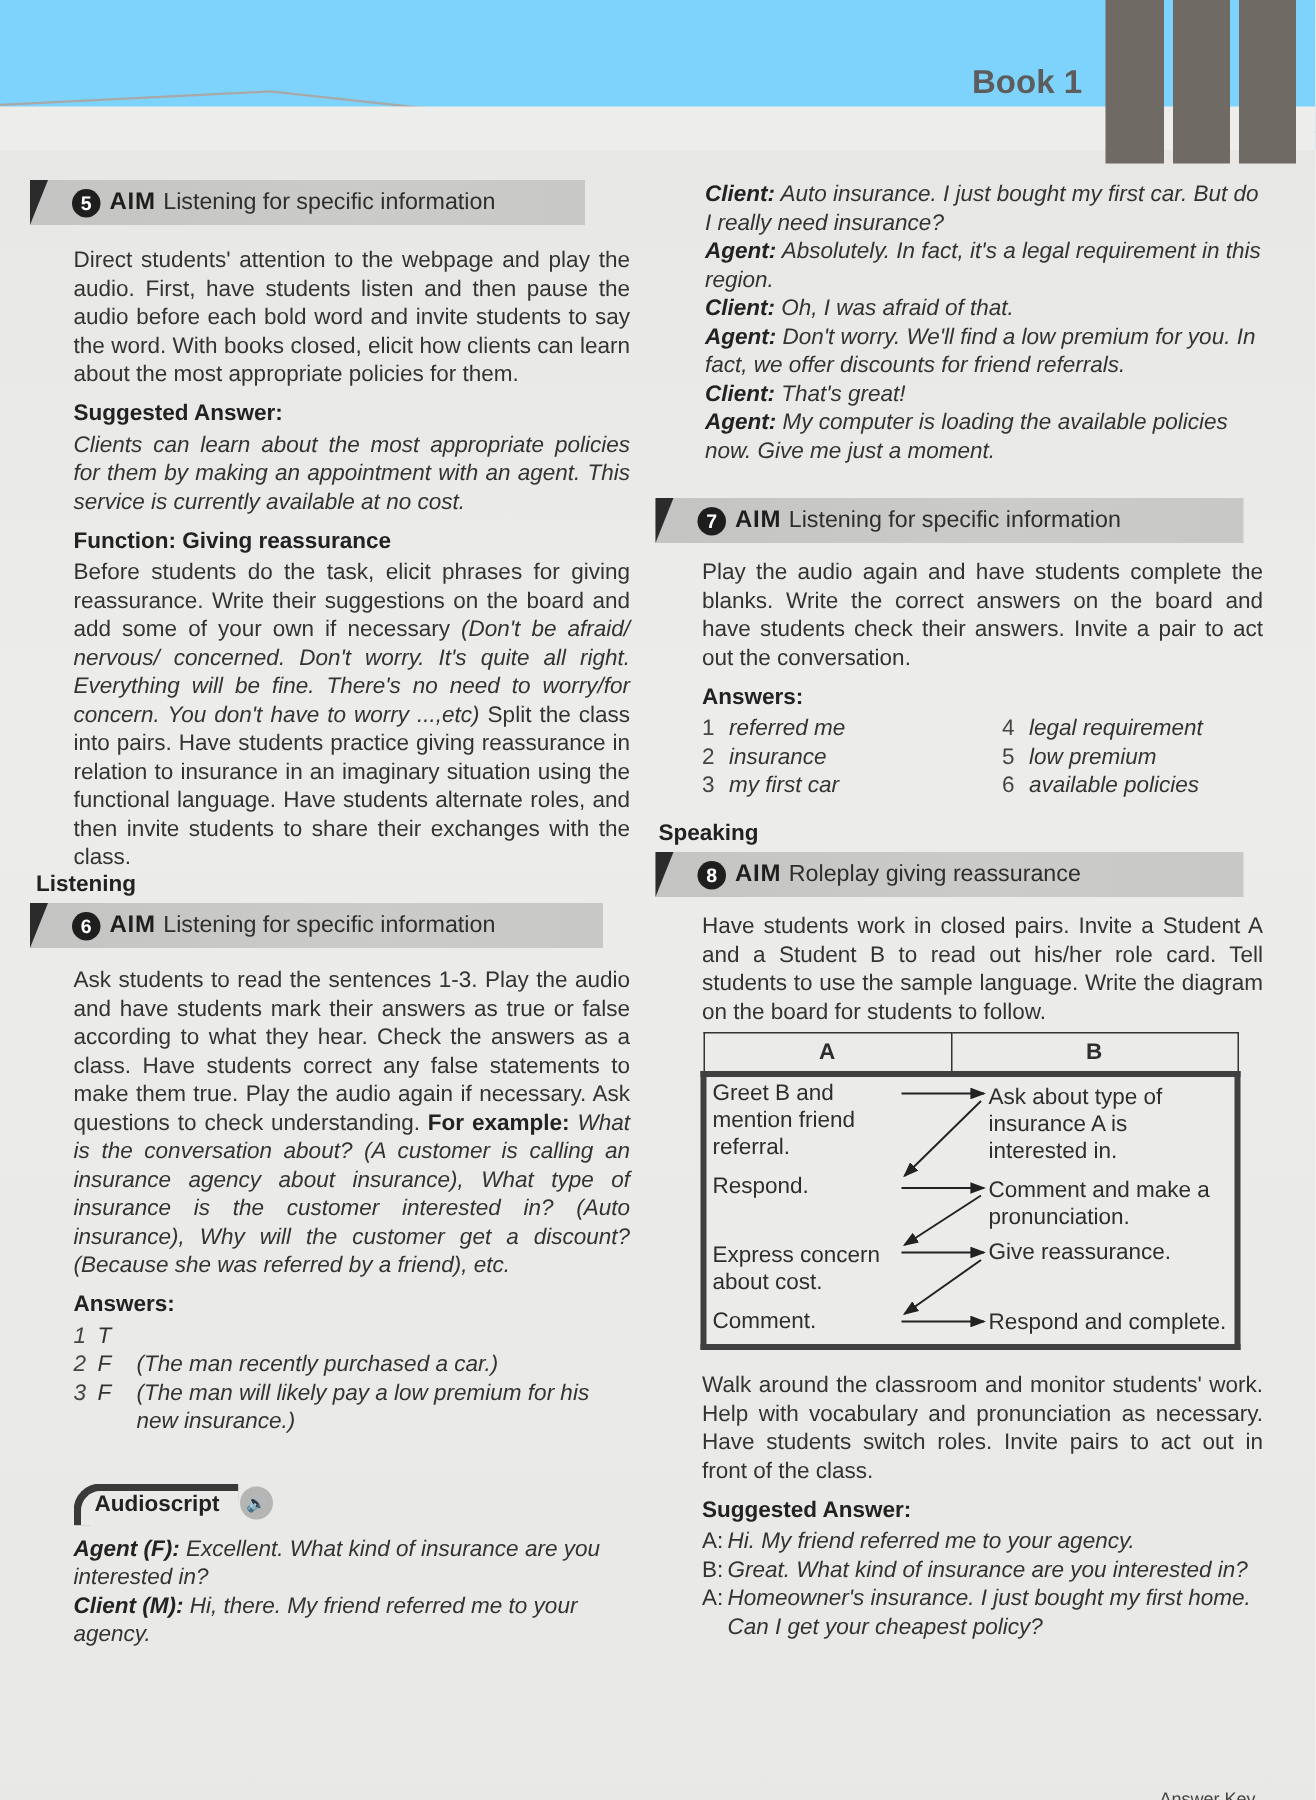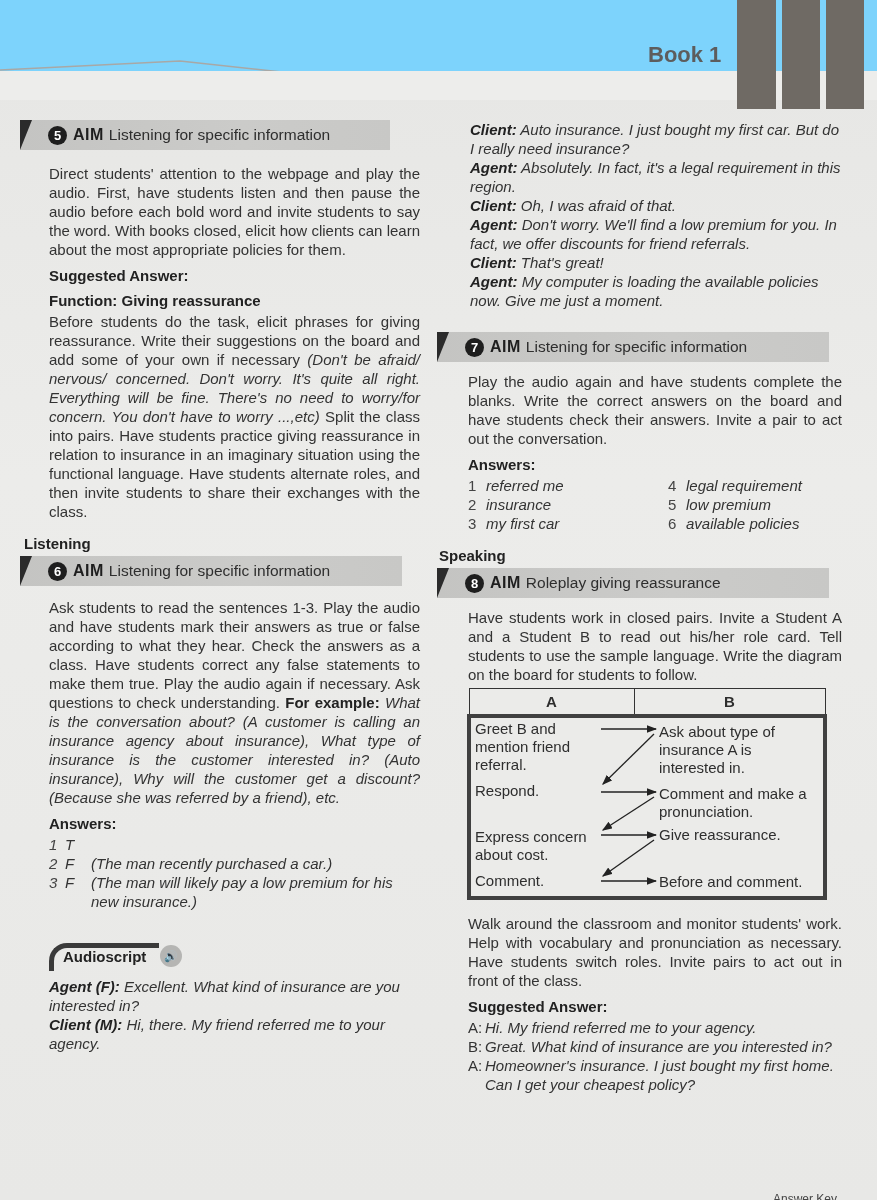--- a/index.html
+++ b/index.html
@@ -124,25 +124,26 @@
   <div class="aim-bar" style="width:370px;">
     <div class="aim-wedge"></div>
     <span class="num-circle">5</span>
     <span class="aim-word">AIM</span>
     <span>Listening for specific information</span>
   </div>
 
   <div class="indent" style="margin-top:14px;">
     <p class="body-text">Direct students' attention to the webpage and play the audio. First, have students listen and then pause the audio before each bold word and invite students to say the word. With books closed, elicit how clients can learn about the most appropriate policies for them.</p>
     <p class="subhead">Suggested Answer:</p>
+    <p class="body-text it">Clients can learn about the most appropriate policies for them by making an appointment with an agent. This service is currently available at no cost.</p>
     <p class="subhead">Function: Giving reassurance</p>
     <p class="body-text"><span>Before students do the task, elicit phrases for giving reassurance. Write their suggestions on the board and add some of your own if necessary </span><span class="it">(Don't be afraid/ nervous/ concerned. Don't worry. It's quite all right. Everything will be fine. There's no need to worry/for concern. You don't have to worry ...,etc)</span><span> Split the class into pairs. Have students practice giving reassurance in relation to insurance in an imaginary situation using the functional language. Have students alternate roles, and then invite students to share their exchanges with the class.</span></p>
   </div>
 
-  <p class="section-label" style="margin-top:14px; margin-left:4px;">Listening</p>
+  <p class="section-label" style="margin-top:0; margin-left:4px;">Listening</p>
 
   <div class="aim-bar" style="width:382px; margin-top:4px;">
     <div class="aim-wedge"></div>
     <span class="num-circle">6</span>
     <span class="aim-word">AIM</span>
     <span>Listening for specific information</span>
   </div>
 
   <div class="indent" style="margin-top:12px;">
     <p class="body-text"><span>Ask students to read the sentences 1-3. Play the audio and have students mark their answers as true or false according to what they hear. Check the answers as a class. Have students correct any false statements to make them true. Play the audio again if necessary. Ask questions to check understanding. </span><span class="b">For example:</span><span class="it"> What is the conversation about? (A customer is calling an insurance agency about insurance), What type of insurance is the customer interested in? (Auto insurance), Why will the customer get a discount? (Because she was referred by a friend), etc.</span></p>
@@ -230,21 +231,21 @@
     </tr>
     <tr>
       <td colspan="2" class="diagram-body">
         <div class="dcell" style="left:4px; top:2px; width:110px;">Greet B and mention friend referral.</div>
         <div class="dcell" style="left:4px; top:64px;">Respond.</div>
         <div class="dcell" style="left:4px; top:110px; width:125px;">Express concern about cost.</div>
         <div class="dcell" style="left:4px; top:154px;">Comment.</div>
         <div class="dcell" style="left:188px; top:5px; width:140px;">Ask about type of insurance A is interested in.</div>
         <div class="dcell" style="left:188px; top:67px; width:170px;">Comment and make a pronunciation.</div>
         <div class="dcell" style="left:188px; top:108px;">Give reassurance.</div>
-        <div class="dcell" style="left:188px; top:155px;">Before and comment.</div>
+        <div class="dcell" style="left:188px; top:155px;">Respond and complete.</div>
         <svg class="dgm-svg" width="360" height="182">
           <defs>
             <marker id="ah" markerWidth="8" markerHeight="6" refX="7" refY="3" orient="auto">
               <polygon points="0,0 8,3 0,6" fill="#222"></polygon>
             </marker>
           </defs>
           <g stroke="#222" stroke-width="1.3" fill="none" marker-end="url(#ah)">
             <line x1="130" y1="11" x2="185" y2="11"></line>
             <line x1="130" y1="74" x2="185" y2="74"></line>
             <line x1="130" y1="117" x2="185" y2="117"></line>

